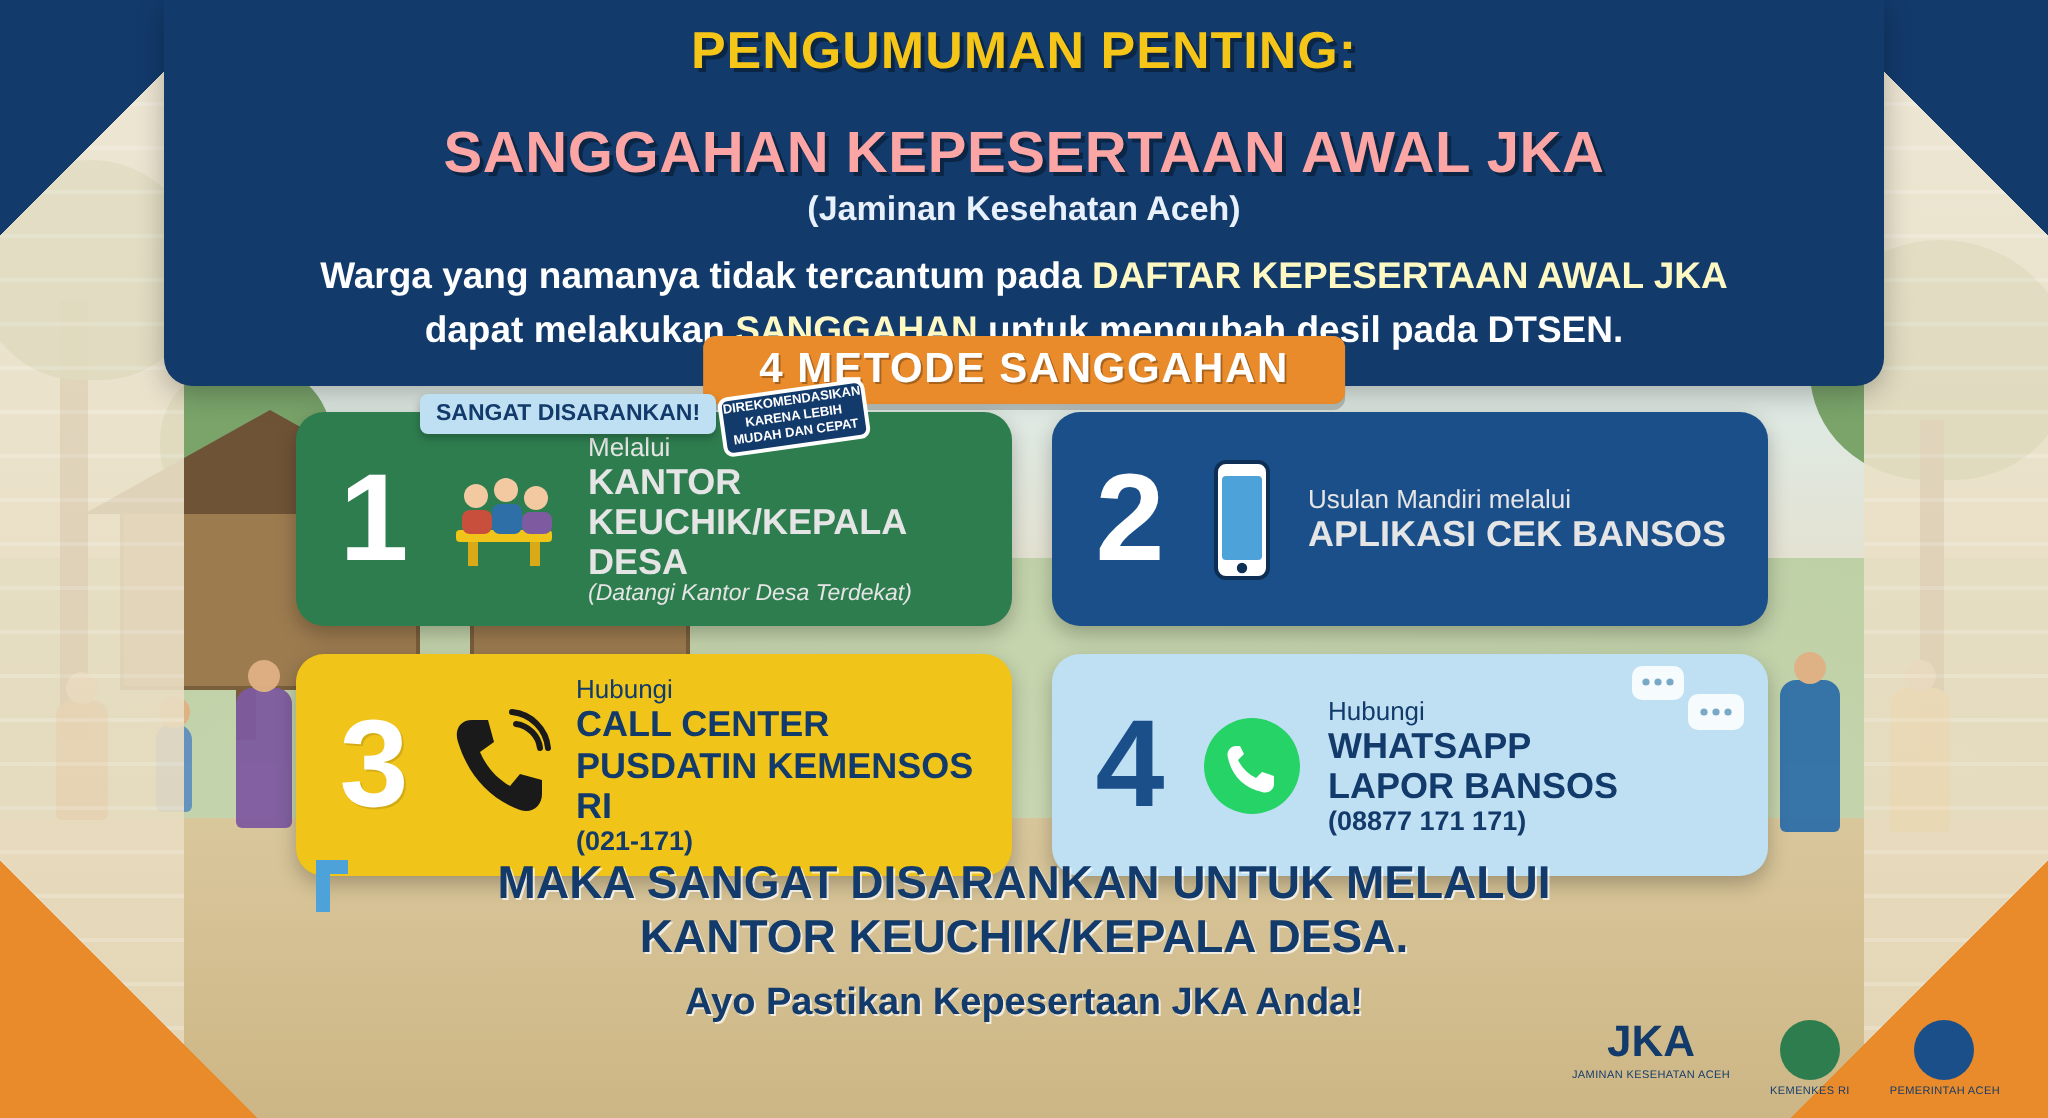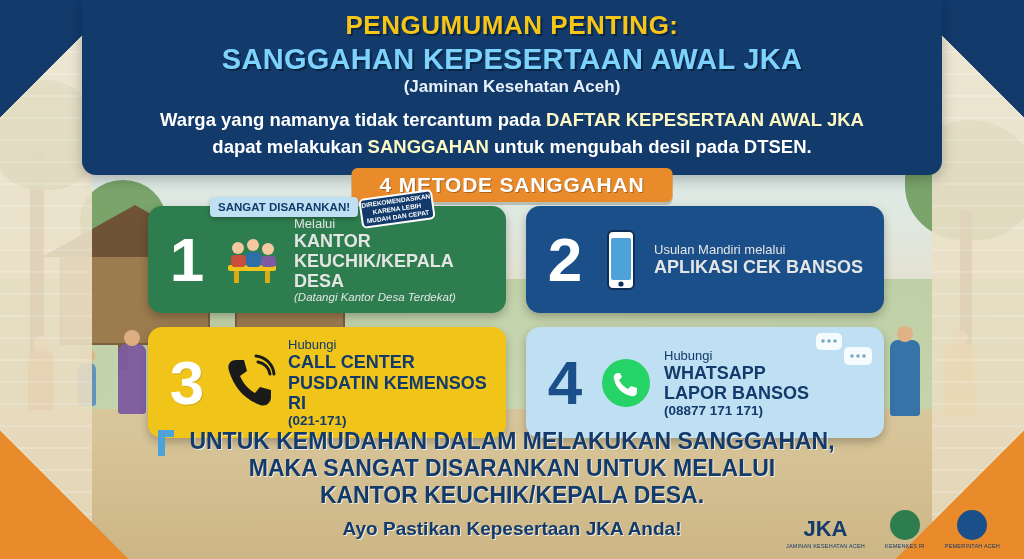--- a/index.html
+++ b/index.html
@@ -76,21 +76,21 @@
     border-radius: 0 0 14px 14px;
     padding: 10px 24px 14px;
     text-align: center;
     box-shadow: 0 4px 14px rgba(0,0,0,.25);
   }
   .header-line1 {
     color: #f5c518; font-size: 26px; font-weight: bold; letter-spacing: .5px;
     text-shadow: 2px 2px 0 rgba(0,0,0,.35);
   }
   .header-line2 {
-    color: #7dd3fc; font-size: 29px; font-weight: bold; letter-spacing: .3px; margin-top: 2px;
+    color: #fca5a5; font-size: 29px; font-weight: bold; letter-spacing: .3px; margin-top: 20px;
     text-shadow: 2px 2px 0 rgba(0,0,0,.35);
   }
   .header-line3 {
     color: #e8f1fb; font-size: 17px; font-weight: bold; margin-top: 1px;
   }
   .header-sub {
     margin-top: 10px;
     font-size: 18.5px; line-height: 1.45; color: #ffffff; font-weight: bold;
   }
   .hl { color: #fef9c3; }
@@ -181,21 +181,21 @@
     border-left: 7px solid #4da3d9; border-top: 7px solid #4da3d9;
   }
   .fb-cta {
     margin-top: 9px; color: #123a6b; font-size: 19px; font-weight: bold;
     text-shadow: 1px 1px 0 rgba(255,255,255,.7);
   }
 
   
   .logos {
     position: absolute; right: 24px; bottom: 10px;
-    display: flex; align-items: flex-end; gap: 20px;
+    display: flex; align-items: flex-start; gap: 20px;
   }
   .logo { text-align: center; }
   .logo-mark {
     font-size: 22px; font-weight: bold; color: #123a6b; line-height: 1;
   }
   .logo-caption { font-size: 5.5px; color: #123a6b; margin-top: 3px; letter-spacing: .2px; }
   .logo-circle {
     width: 30px; height: 30px; border-radius: 50%;
     background: #2e7d4f; margin: 0 auto;
   }
@@ -339,21 +339,20 @@
         <circle cx="38" cy="25" r="1.8" fill="#7aa9c8"></circle>
           <circle cx="44" cy="25" r="1.8" fill="#7aa9c8"></circle>
           <circle cx="50" cy="25" r="1.8" fill="#7aa9c8"></circle>
       </svg>
     </div>
 
   </div>
 
   <div class="footer-banner">
     <div class="fb-bracket"></div>
-    <div class="fb-line">UNTUK KEMUDAHAN DALAM MELAKUKAN SANGGAHAN,</div>
     <div class="fb-line">MAKA SANGAT DISARANKAN UNTUK MELALUI</div>
     <div class="fb-line">KANTOR KEUCHIK/KEPALA DESA.</div>
     <div class="fb-cta">Ayo Pastikan Kepesertaan JKA Anda!</div>
   </div>
 
   <div class="logos">
     <div class="logo">
       <div class="logo-mark">JKA</div>
       <div class="logo-caption">JAMINAN KESEHATAN ACEH</div>
     </div>

